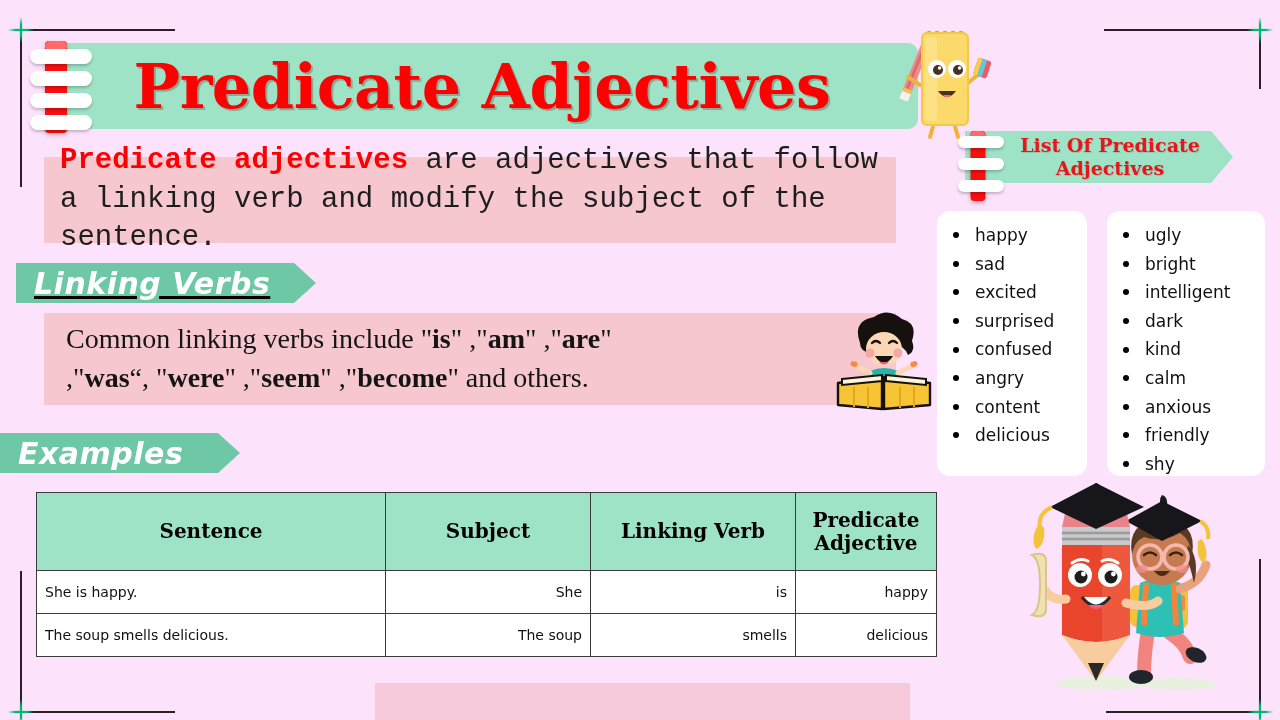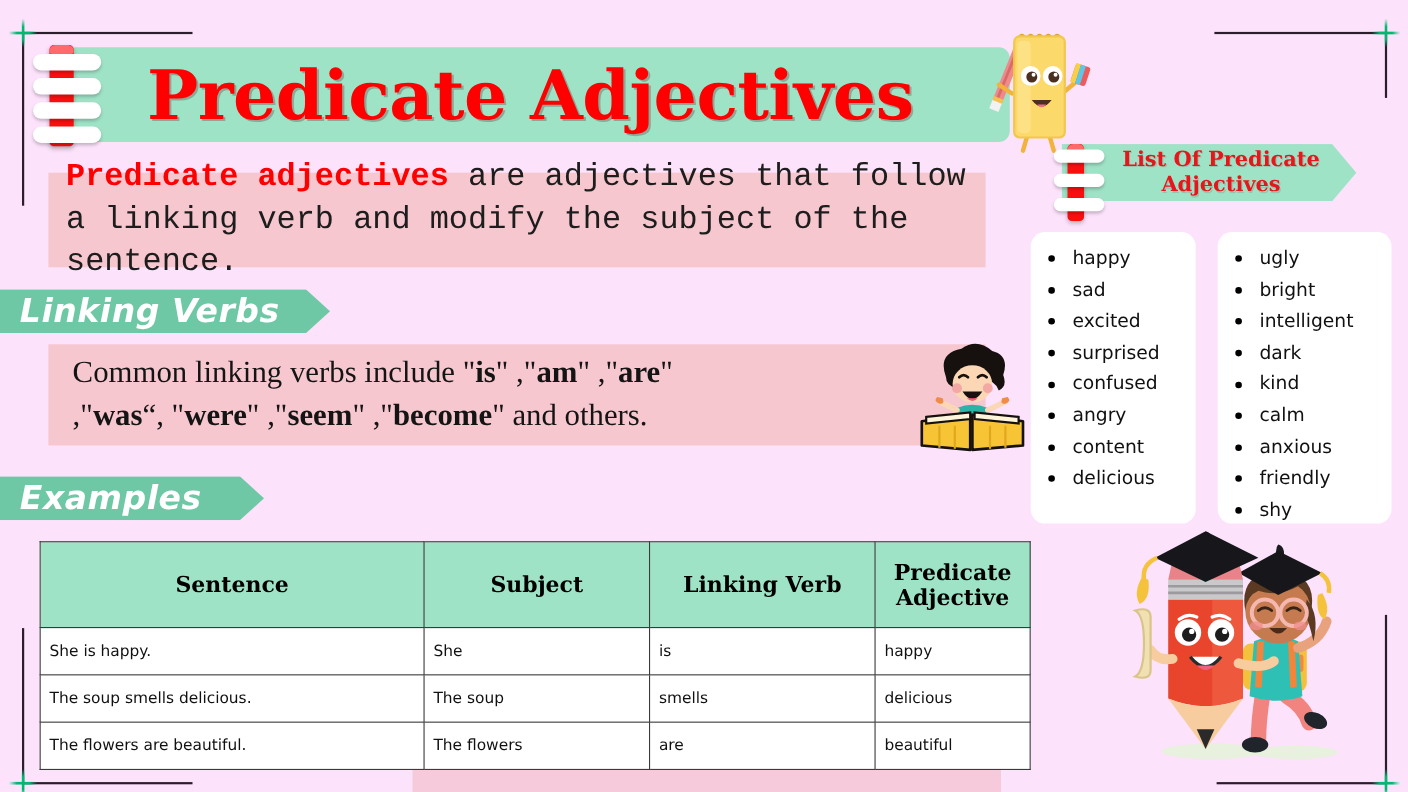--- a/index.html
+++ b/index.html
@@ -68,21 +68,21 @@
   .tag{
     position:absolute;height:40px;background:#6fc8a5;
     display:flex;align-items:center;
     clip-path:polygon(0 0, calc(100% - 22px) 0, 100% 50%, calc(100% - 22px) 100%, 0 100%);
   }
   .tag span{
     font-family:"DejaVu Sans", sans-serif;
     font-style:italic;font-weight:700;
     font-size:30px;color:#ffffff;padding-left:18px;letter-spacing:.5px;
   }
-  #tag-linking{left:0;top:252px;width:300px;}
+  #tag-linking{left:16px;top:252px;width:300px;text-decoration:underline;}
   #tag-examples{left:0;top:422px;width:240px;}
 
   
   .verbs-box{
     position:absolute;left:44px;top:302px;width:852px;height:92px;
     background:#f7c7cf;display:flex;align-items:center;
   }
   .verbs-text{
     font-family:"Liberation Serif", serif;
     font-size:28px;line-height:1.38;color:#141414;padding:0 22px;
@@ -127,21 +127,21 @@
   thead th{
     background:#9fe3c7;height:73px;
     font-family:"DejaVu Serif", serif;font-weight:700;font-size:20px;color:#000;
     text-align:center;padding:2px 4px;line-height:1.15;
   }
   tbody td{
     height:38px;font-family:"DejaVu Sans", sans-serif;font-size:14px;color:#111;
     padding:2px 8px;
   }
   tbody td.c-sentence{text-align:left;}
-  tbody td.c-center{text-align:left;}
+  tbody td.c-center{text-align:right;}
   col.w1{width:349px;} col.w2{width:205px;} col.w3{width:205px;} col.w4{width:141px;}
 
   
   .illus{position:absolute;}
   
   #notepad-mascot{left:872px;top:12px;width:120px;height:118px;}
   
   #reading-kid{left:832px;top:298px;width:104px;height:104px;}
   
   #graduates{left:1022px;top:472px;width:236px;height:215px;}
@@ -391,26 +391,20 @@
             <td class="c-center">She</td>
             <td class="c-center">is</td>
             <td class="c-center">happy</td>
           </tr>
           <tr>
             <td class="c-sentence">The soup smells delicious.</td>
             <td class="c-center">The soup</td>
             <td class="c-center">smells</td>
             <td class="c-center">delicious</td>
           </tr>
-          <tr>
-            <td class="c-sentence">The flowers are beautiful.</td>
-            <td class="c-center">The flowers</td>
-            <td class="c-center">are</td>
-            <td class="c-center">beautiful</td>
-          </tr>
         </tbody>
     </table>
   </div>
 
   <svg class="illus" id="graduates" viewBox="0 0 236 215">
     <ellipse cx="80" cy="200" rx="46" ry="7" fill="#e3f3d8" opacity=".85"></ellipse>
     <ellipse cx="156" cy="201" rx="38" ry="6" fill="#e3f3d8" opacity=".85"></ellipse>
 
     <path d="M138 118 L112 112" stroke="#e8a37e" stroke-width="9" stroke-linecap="round" fill="none"></path>
 

